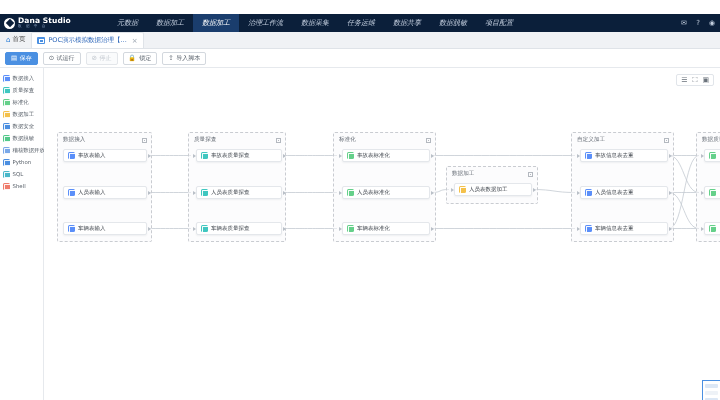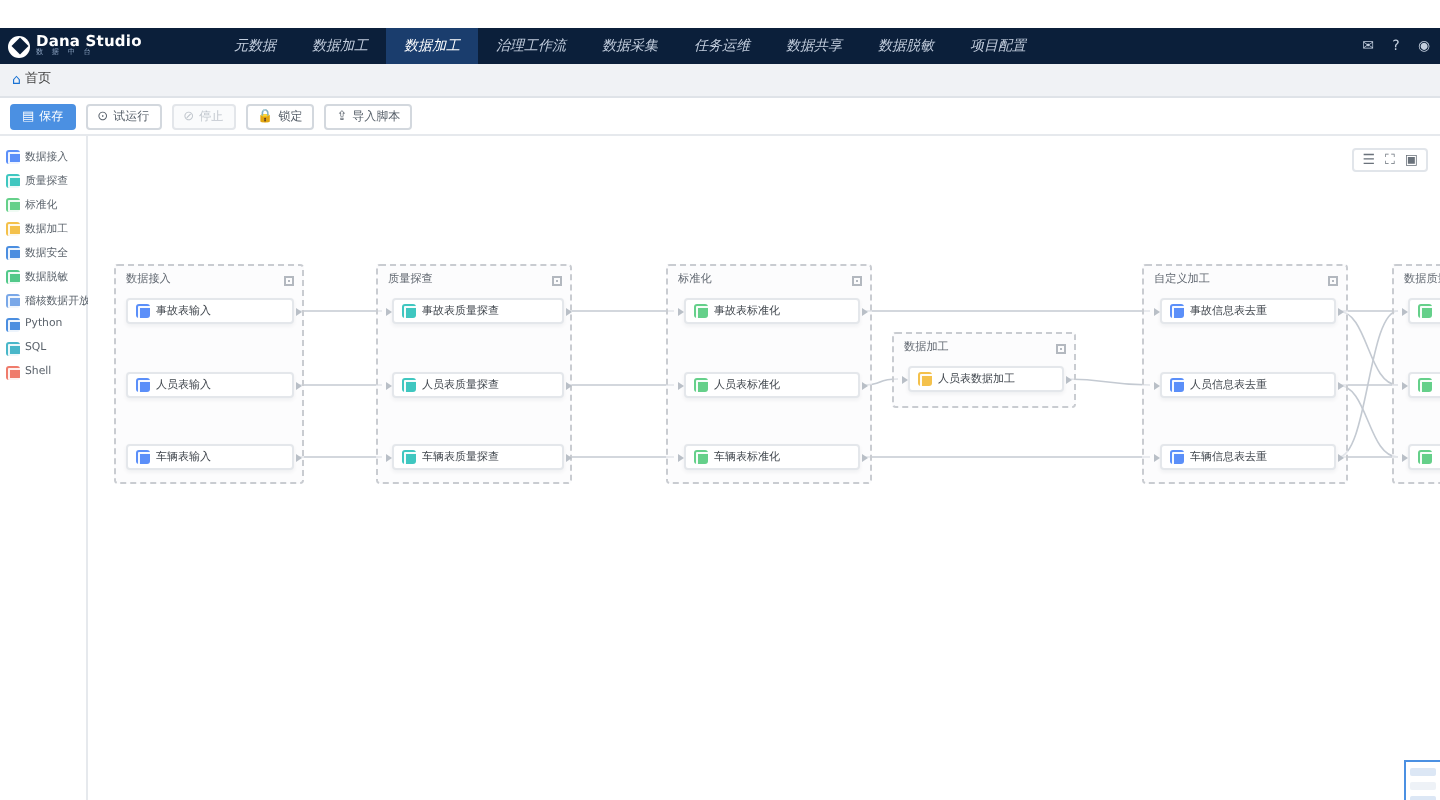--- a/index.html
+++ b/index.html
@@ -192,20 +192,25 @@
       <span class="nav-ico">✉</span>
       <span class="nav-ico">?</span>
       <span class="nav-ico">◉</span>
     </div>
   </div>
 
   <div class="tabbar">
     <div class="home-tab">
       <span class="home-ico">⌂</span>
       <span>首页</span>
+    </div>
+    <div class="doc-tab">
+      <span class="doc-ico"></span>
+      <span class="doc-label">POC演示模拟数据治理【...</span>
+      <span class="tab-close">×</span>
     </div>
   </div>
 
   <div class="toolbar">
     <div class="tbtn primary">
       <span class="gi">▤</span>
       <span>保存</span>
     </div>
     <div class="tbtn">
       <span class="gi">⊙</span>

